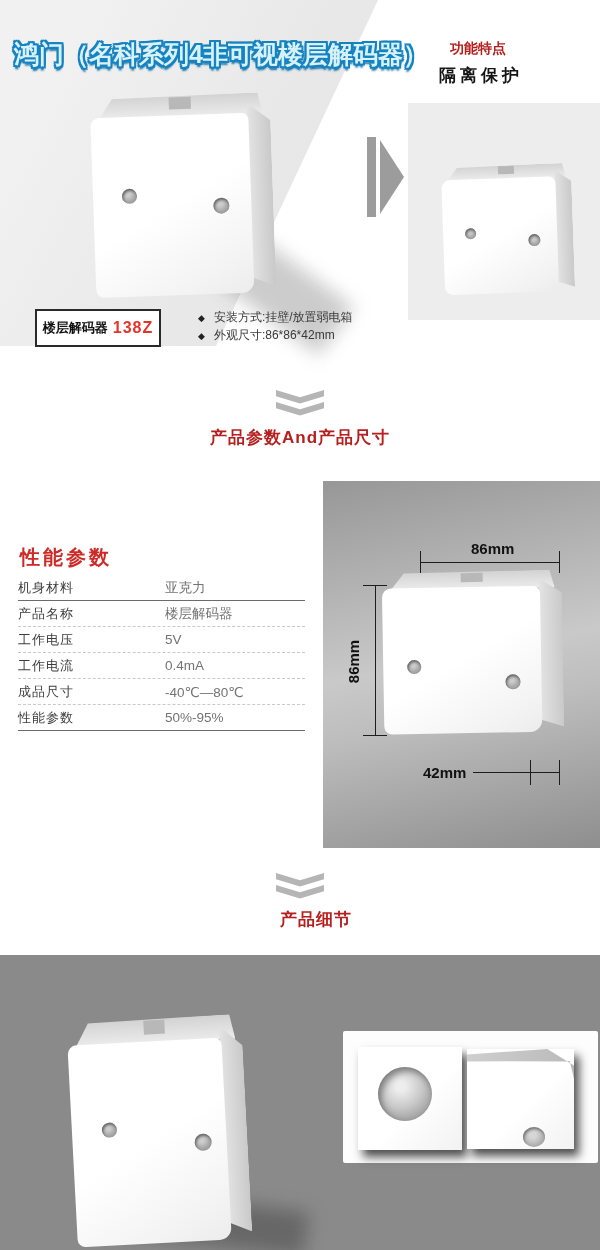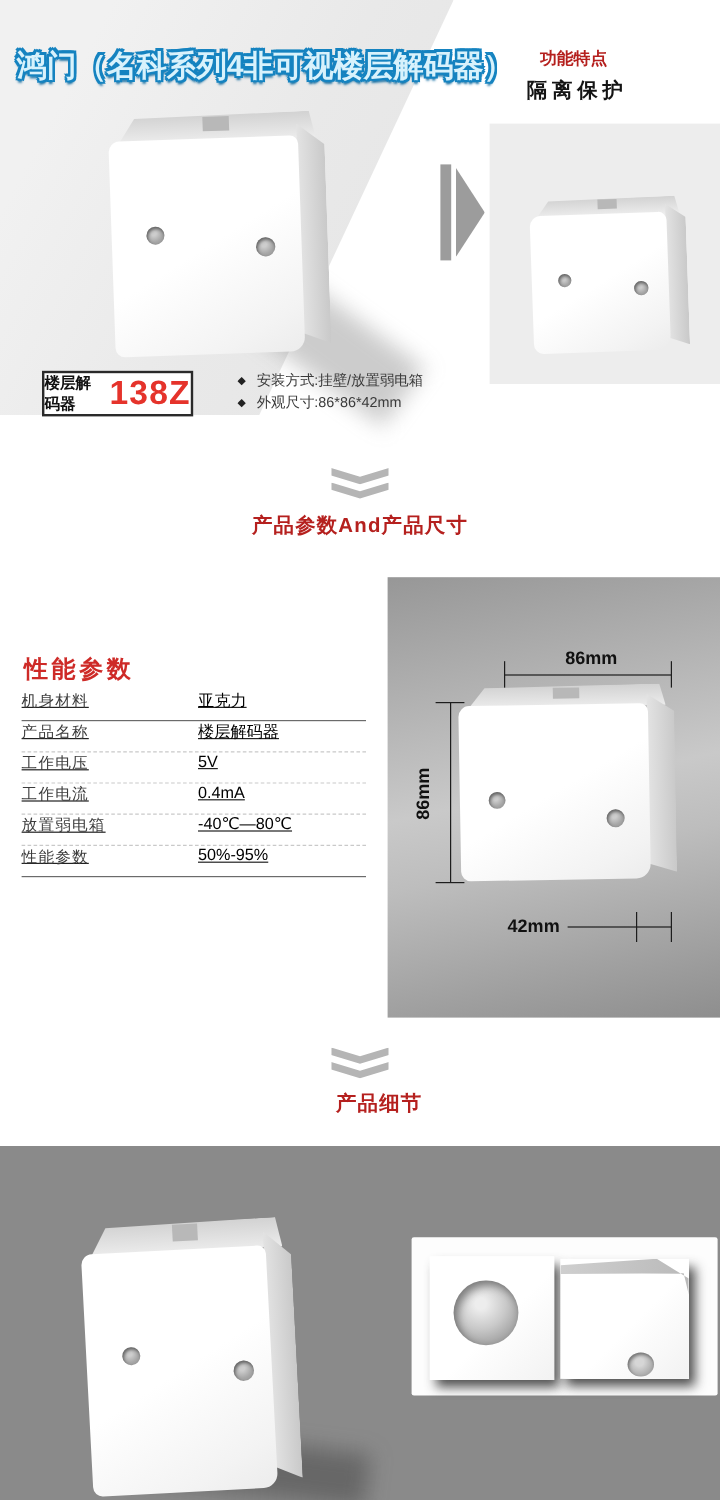--- a/index.html
+++ b/index.html
@@ -49,38 +49,38 @@
   
   .arrow-bar{left:367px;top:137px;width:9px;height:80px;background:#9c9c9c;}
   .arrow-tri{left:380px;top:140px;width:24px;height:74px;background:#9c9c9c;
     clip-path:polygon(0 0,100% 50%,0 100%);}
   .hero-right-bg{left:408px;top:103px;width:192px;height:217px;background:#ededed;}
 
   
   .model-box{left:35px;top:309px;width:122px;height:34px;background:#fff;
     border:2px solid #2a2a2a;display:flex;align-items:center;justify-content:center;gap:5px;}
   .model-name{font-size:13px;font-weight:bold;color:#111;}
-  .model-code{font-size:28px;font-weight:bold;color:#e5332b;letter-spacing:1px;}
+  .model-code{font-size:16px;font-weight:bold;color:#e5332b;letter-spacing:1px;}
   .bullet-line{left:198px;width:260px;font-size:12px;color:#3a3a3a;display:flex;gap:9px;align-items:center;}
   .bullet-line .diamond{font-size:9px;color:#222;}
 
   
   .chev{position:absolute;left:276px;width:48px;height:14px;background:#b5b5b5;
     clip-path:polygon(0 0,50% 52%,100% 0,100% 44%,50% 96%,0 44%);}
   .divider-text{position:absolute;width:600px;left:0;text-align:center;
     font-size:17px;font-weight:bold;color:#b5201e;letter-spacing:1px;}
 
   
   .specs-heading{left:20px;top:544px;font-size:20px;font-weight:bold;color:#ce2a27;letter-spacing:3px;}
   .specs-table{left:18px;top:575px;width:287px;}
-  .spec-row{display:flex;height:25px;border-bottom:1px dashed #c9c9c9;text-decoration:underline;}
+  .spec-row{display:flex;height:25px;align-items:center;border-bottom:1px dashed #c9c9c9;}
   .spec-row.solid{border-bottom:1px solid #6b6b6b;}
   .spec-row:last-child{border-bottom:1px solid #6b6b6b;}
   .spec-label{width:147px;font-size:13px;color:#3c3c3c;letter-spacing:1px;}
-  .spec-value{font-size:13.5px;color:#000000;}
+  .spec-value{font-size:13.5px;color:#737373;}
 
   
   .dim-fig{left:323px;top:481px;width:277px;height:367px;
     background:linear-gradient(168deg,#979797 0%,#c9c9c9 48%,#bdbdbd 62%,#8e8e8e 100%);}
   .dim-line{position:absolute;background:#1d1d1d;}
   .dim-label{position:absolute;font-size:15px;font-weight:bold;color:#111;}
   .rot90{transform:rotate(-90deg);transform-origin:center;}
 
   
   .detail-bg{left:0;top:955px;width:600px;height:295px;background:#8a8a8a;}
@@ -160,21 +160,21 @@
     </div>
     <div class="spec-row">
       <span class="spec-label">工作电压</span>
       <span class="spec-value">5V</span>
     </div>
     <div class="spec-row">
       <span class="spec-label">工作电流</span>
       <span class="spec-value">0.4mA</span>
     </div>
     <div class="spec-row">
-      <span class="spec-label">放置弱电箱</span>
+      <span class="spec-label">成品尺寸</span>
       <span class="spec-value">-40℃—80℃</span>
     </div>
     <div class="spec-row">
       <span class="spec-label">性能参数</span>
       <span class="spec-value">50%-95%</span>
     </div>
   </div>
 
   <div class="abs dim-fig">
 

